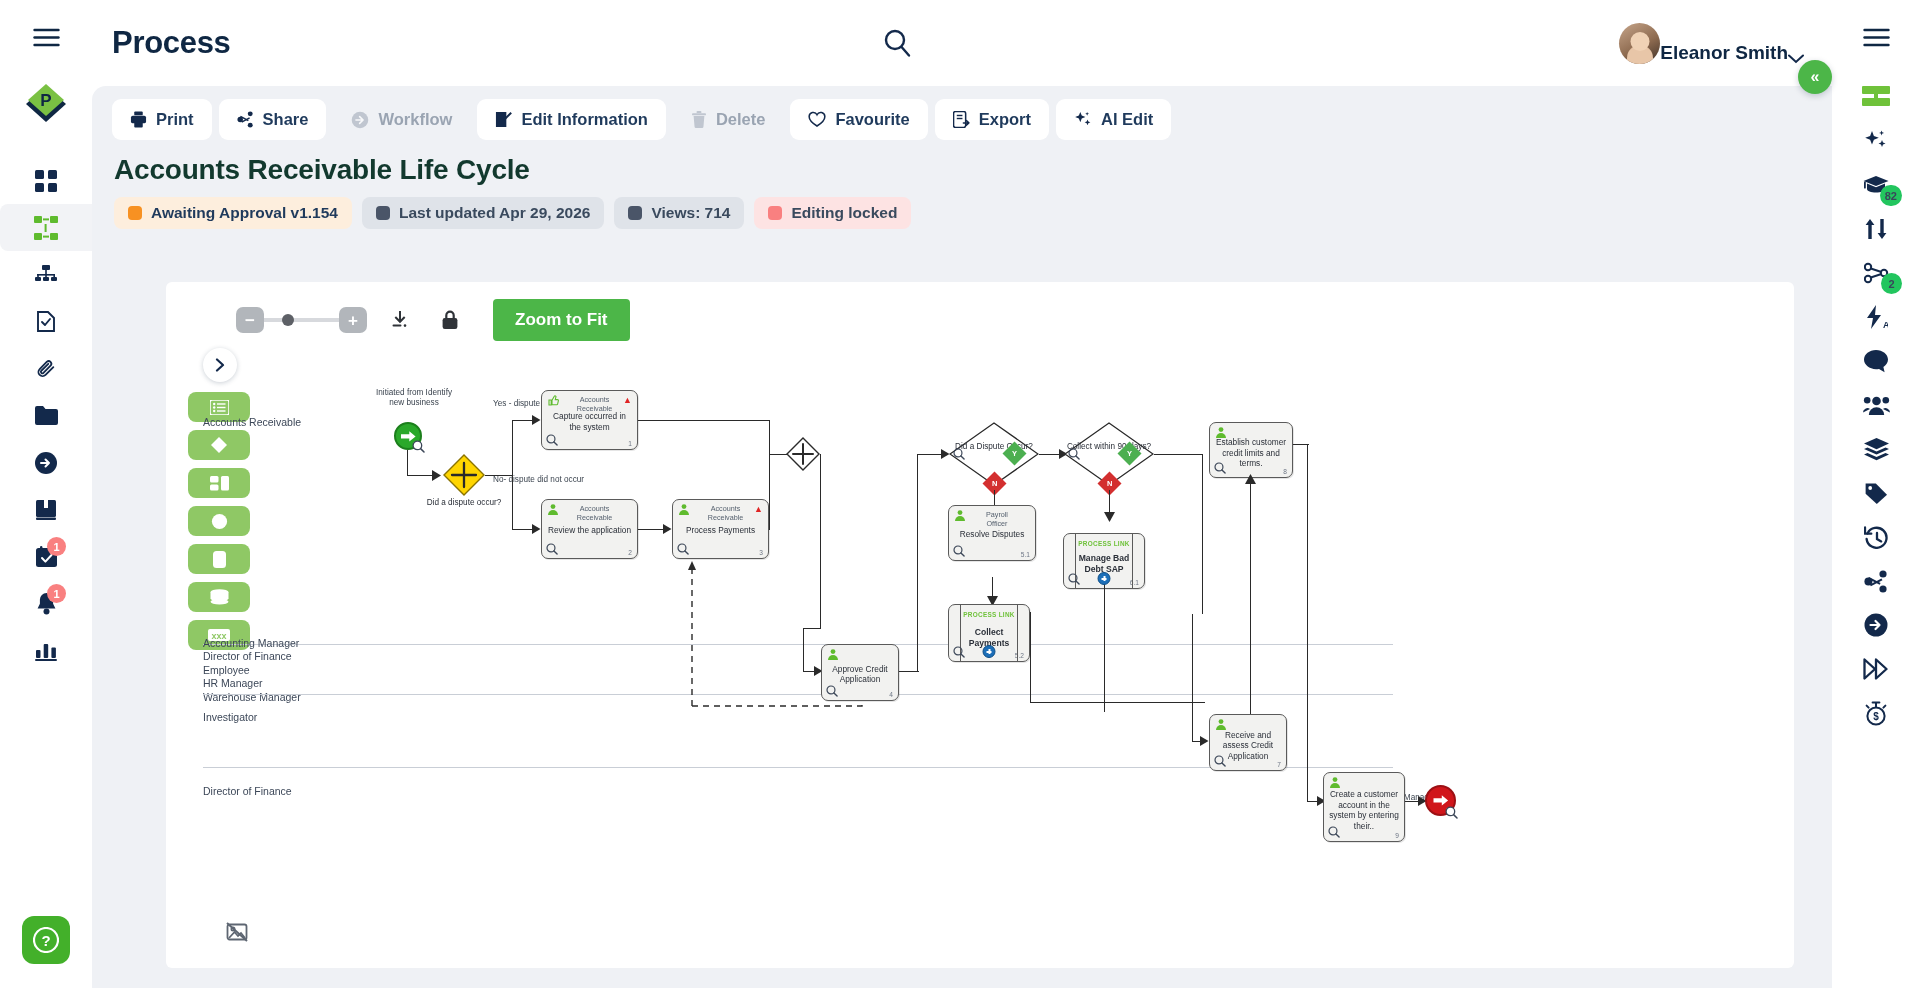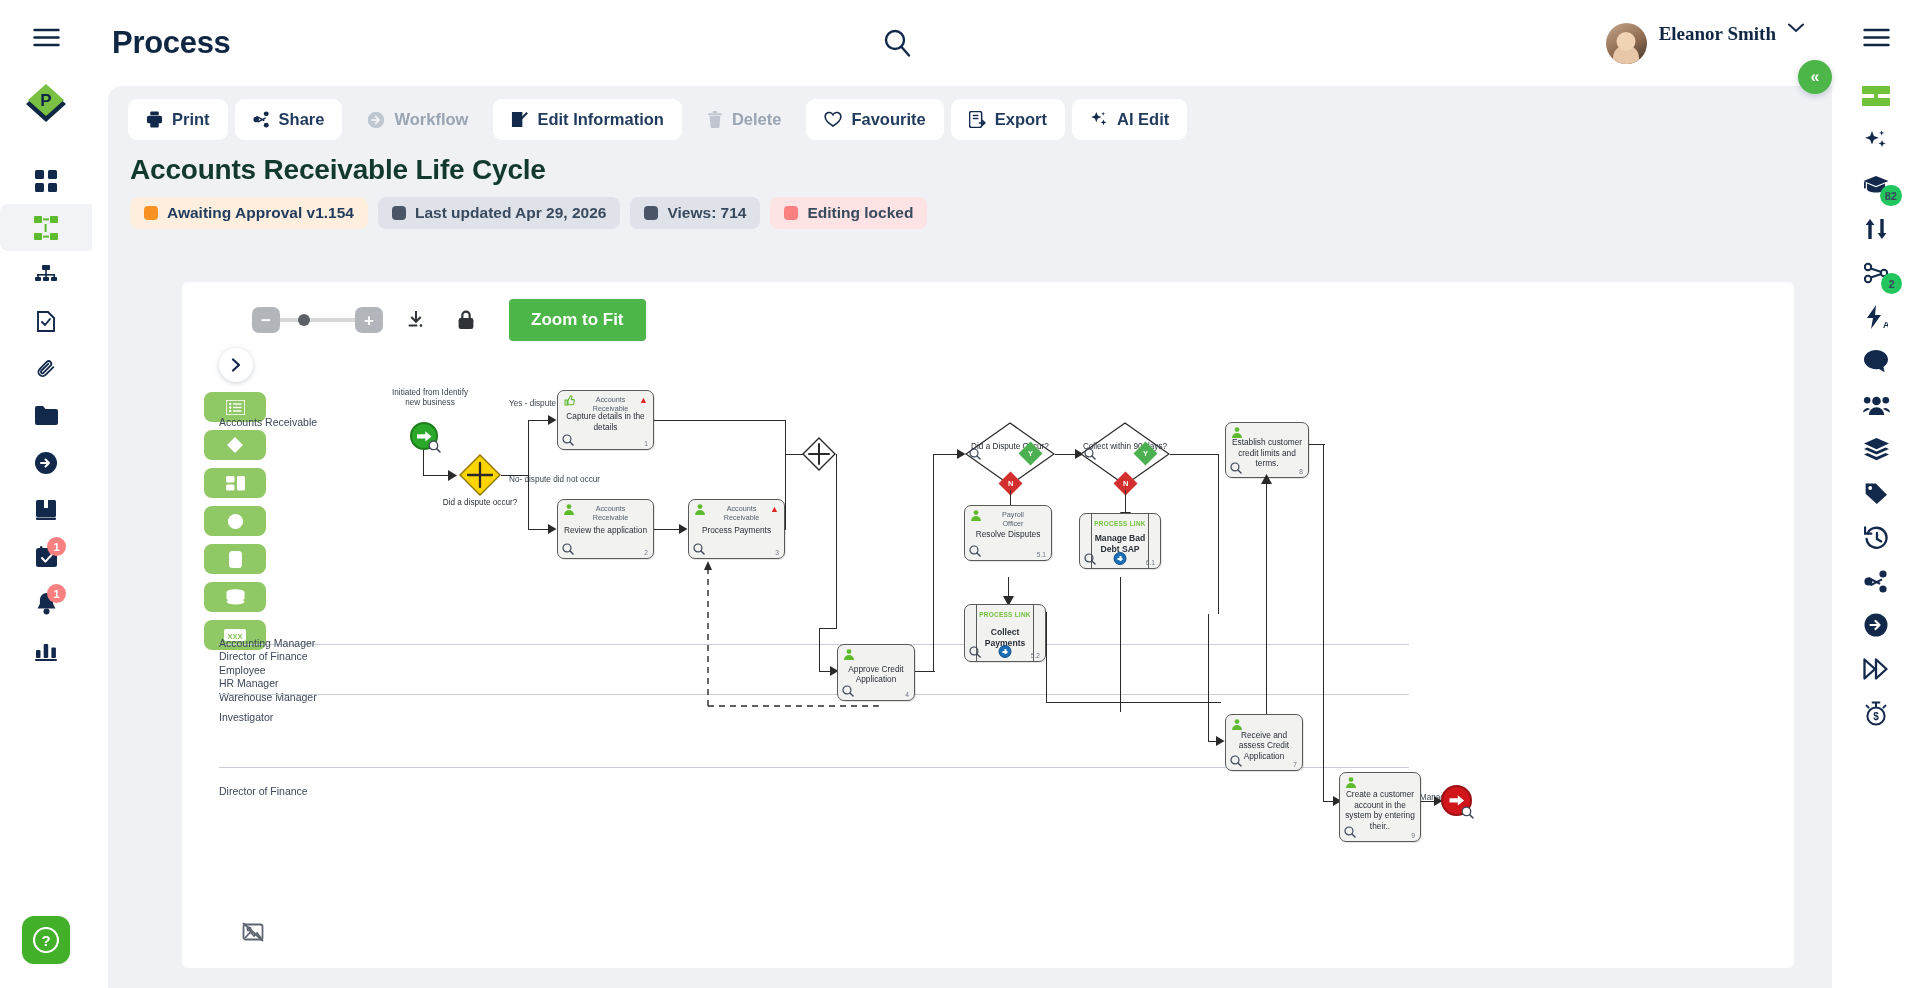--- a/index.html
+++ b/index.html
@@ -39,40 +39,40 @@
   }
 
   
   .main { flex:1; display:flex; flex-direction:column; min-width:0; position:relative; }
   .topbar {
     height:86px; display:flex; align-items:center; background:#fff;
     padding:0 28px 0 20px; position:relative;
   }
   .page-title { font-size:31px; font-weight:700; letter-spacing:-0.3px; color:#0f2743; }
   .top-search { position:absolute; left:calc(50% - 80px); top:28px; cursor:pointer; }
-  .user-box { margin-left:auto; display:flex; align-items:flex-start; gap:12px; cursor:pointer;font-family:Liberation Serif, serif; }
+  .user-box { margin-left:auto; display:flex; align-items:flex-end; gap:0; cursor:pointer; }
   .avatar {
     width:41px; height:41px; border-radius:50%;
     background:linear-gradient(150deg,#c7a68b 0%,#8e6b50 55%,#3d2f26 100%);
     position:relative; overflow:hidden; flex:0 0 41px;
   }
   .avatar::after{
     content:""; position:absolute; left:50%; top:56%; transform:translateX(-50%);
     width:26px; height:26px; border-radius:50% 50% 42% 42%; background:#e8c6a8;
   }
   .avatar::before{
     content:""; position:absolute; left:50%; top:22%; transform:translateX(-50%);
     width:19px; height:19px; border-radius:50%; background:#f0d2b5; z-index:2;
   }
   .user-name { font-size:19px; font-weight:700; color:#0f2743; }
 
   
   .content {
     flex:1; background:#eff1f5; border-radius:14px 0 0 0;
-    margin-left:16px; padding:0; position:relative; overflow:hidden;
+    margin-left:0; padding:0; position:relative; overflow:hidden;
   }
   .toolbar { display:flex; gap:7px; padding:13px 0 0 20px; }
   .tb-btn {
     display:flex; align-items:center; gap:9px;
     background:#fff; border:none; border-radius:9px;
     padding:11px 18px; font-size:16.5px; font-weight:600;
     color:#1f3a5c; cursor:pointer;
     font-family:"Liberation Sans", sans-serif;
   }
   .tb-btn.disabled { background:transparent; color:#9aa4b2; cursor:default;align-items:center; }
@@ -603,21 +603,21 @@
           <svg style="position:absolute; left:366px; top:180px;" width="10" height="10" viewBox="0 0 10 10">
               <path d="M0 0l8.5 5L0 10z" fill="#2a2a2a"></path>
             </svg>
 
           <div class="node" style="left:375px; top:46px; width:97px; height:60px;">
             <svg class="person" width="11" height="11" viewBox="0 0 11 11">
               <path d="M1 5h2.2v5H1zM4 5.2l2.3-4a.9.9 0 0 1 1.6.8L7.3 4.6h2.2a.9.9 0 0 1 .9 1.1l-.8 3.4a.9.9 0 0 1-.9.7H4z" fill="none" stroke="#5fbb2e" stroke-width="1.1"></path>
             </svg>
             <div class="role">Accounts Receivable</div>
             <div class="warn">▲</div>
-            <div class="ntext">Capture details in the details</div>
+            <div class="ntext">Capture occurred in the system</div>
             <svg class="mag" width="12" height="12" viewBox="0 0 13 13">
                 <circle cx="5.4" cy="5.4" r="4.3" fill="none" stroke="#3c4758" stroke-width="1.3"></circle>
                 <line x1="8.6" y1="8.6" x2="12" y2="12" stroke="#3c4758" stroke-width="1.5" stroke-linecap="round"></line>
               </svg>
             <div class="num">1</div>
           </div>
 
           <div class="node" style="left:375px; top:155px; width:97px; height:60px;">
             <svg class="person" width="10" height="11" viewBox="0 0 10 11" fill="#5fbb2e">
                 <circle cx="5" cy="2.6" r="2.4"></circle>
@@ -772,21 +772,21 @@
             </div>
           <div class="yn" style="left:935px; top:131px; background:#d32f2f;">
               <span>N</span>
             </div>
 
           <div class="edge v" style="left:943px; top:146px; height:28px;"></div>
           <svg style="position:absolute; left:938px; top:168px;" width="11" height="10" viewBox="0 0 11 10">
               <path d="M0 0h11l-5.5 10z" fill="#2a2a2a"></path>
             </svg>
 
-          <div class="node pl-node" style="left:897px; top:169px; width:82px; height:56px;">
+          <div class="node pl-node" style="left:897px; top:189px; width:82px; height:56px;">
             <div class="pl-tag">PROCESS LINK</div>
             <div class="ntext" style="top:52%">Manage Bad Debt SAP</div>
             <div class="plus-circle"></div>
             <svg class="mag" width="12" height="12" viewBox="0 0 13 13">
                 <circle cx="5.4" cy="5.4" r="4.3" fill="none" stroke="#3c4758" stroke-width="1.3"></circle>
                 <line x1="8.6" y1="8.6" x2="12" y2="12" stroke="#3c4758" stroke-width="1.5" stroke-linecap="round"></line>
               </svg>
             <div class="num">6.1</div>
           </div>
 

